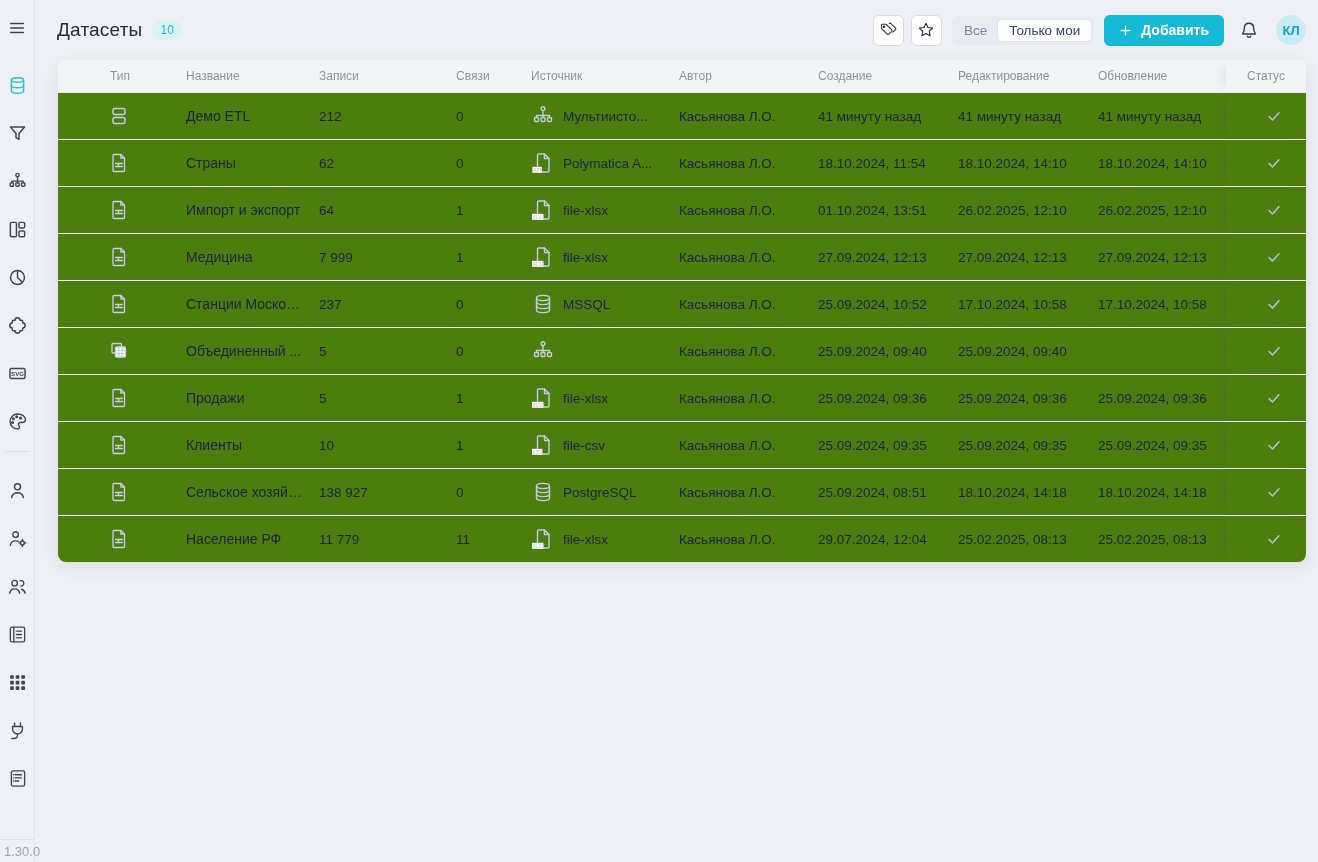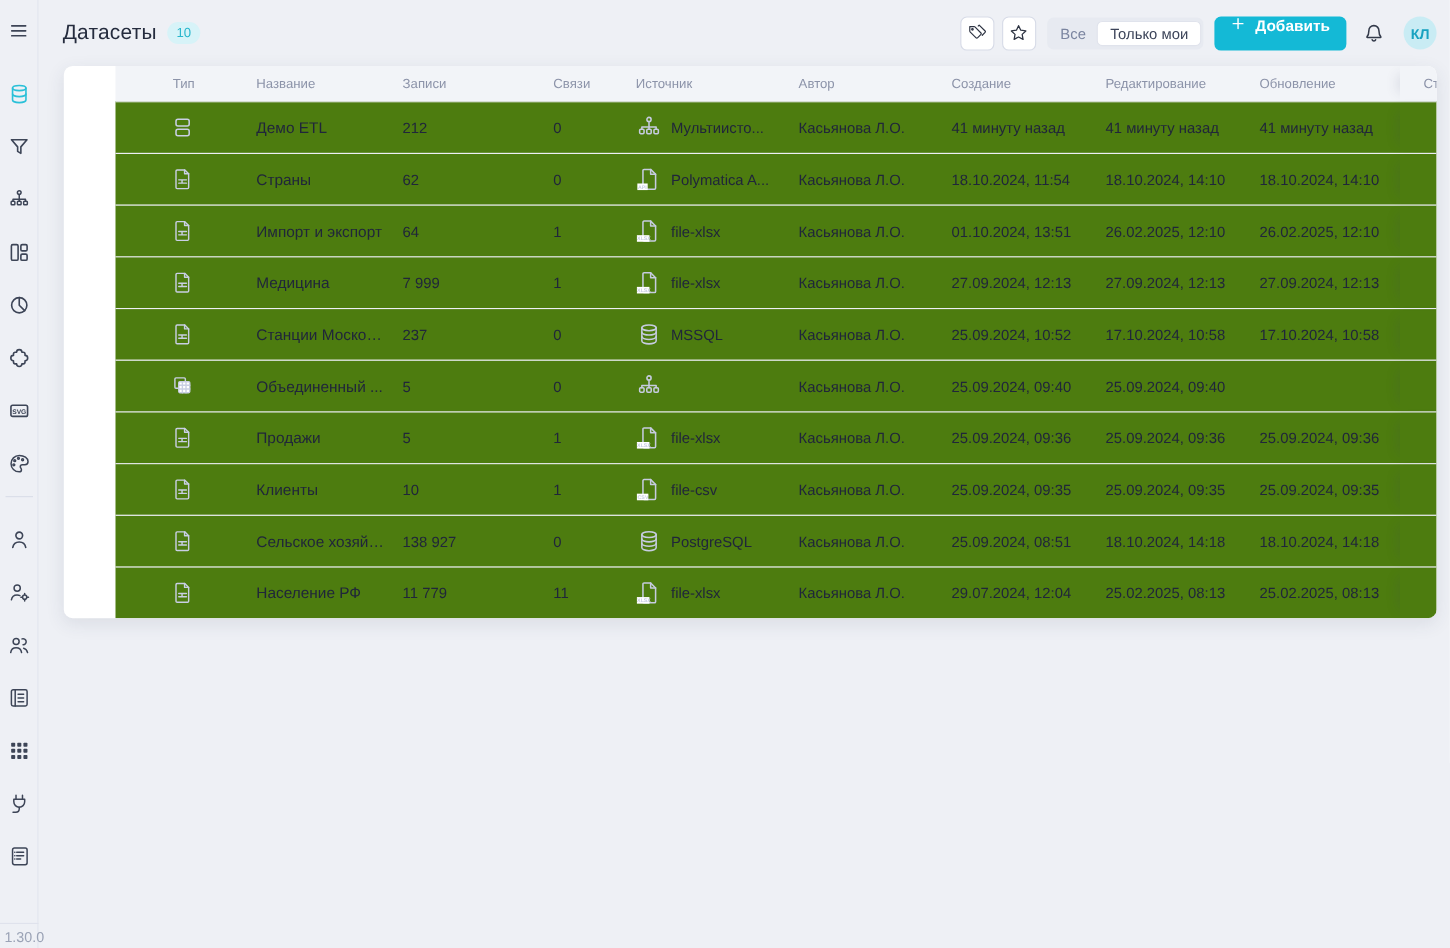--- a/index.html
+++ b/index.html
@@ -29,27 +29,27 @@
   .search-glyph { width:15px; height:15px; color:#9aa2b8; flex:none; }
   .search-box input { border:none; outline:none; flex:1; margin-left:7px; font-size:14px; font-family:"Liberation Sans", sans-serif; color:#333a4c; background:transparent; }
   .search-box input::placeholder { color:#a7aec0; }
   .icon-btn { width:31px; height:31px; background:#fff; border:1px solid #d7dbe7; border-radius:6px; display:flex; align-items:center; justify-content:center; color:#2e3443; cursor:pointer; }
   .icon-btn .glyph18 { width:18px; height:18px; }
   .btn-tags { margin-left:8px; }
   .btn-fav { margin-left:7px; }
   .segmented { margin-left:10px; background:#e7eaf1; border-radius:6px; padding:2px; display:flex; align-items:center; height:29px; font-size:13.5px; }
   .seg-all { padding:3px 10px; color:#7b85a0; cursor:pointer; }
   .seg-mine { background:#fff; border:1px solid #e0e3ec; border-radius:5px; padding:3px 11px; color:#3c4459; cursor:pointer; }
-  .add-btn { margin-left:10px; height:31px; padding:0 15px; border:none; border-radius:6px; background:#14b9d6; color:#fff; font-size:14px; font-weight:700; display:flex; gap:9px; cursor:pointer; font-family:"Liberation Sans", sans-serif; }
+  .add-btn { margin-left:10px; height:31px; padding:0 15px; border:none; border-radius:6px; background:#14b9d6; color:#fff; font-size:14px; font-weight:700; display:flex; align-items:center; gap:9px; cursor:pointer; font-family:"Liberation Sans", sans-serif; }
   .plus-glyph { width:13px; height:13px; color:#fff; }
   .bell-btn { margin-left:15px; width:20px; height:21px; color:#333a4a; cursor:pointer; background:none; border:none; padding:0; }
   .avatar { margin-left:17px; width:30px; height:30px; border-radius:50%; background:#c9ecf4; color:#18a2c0; font-size:13px; font-weight:700; display:flex; align-items:center; justify-content:center; cursor:pointer; }
 
   
-  .table-card { margin-left:23px; width:1248px; background:#fff; border-radius:8px; overflow:hidden; box-shadow:0 5px 16px rgba(45,55,90,.10);padding-left:47px; }
+  .table-card { margin-left:23px; width:1248px; background:#fff; border-radius:8px; overflow:hidden; box-shadow:0 5px 16px rgba(45,55,90,.10); }
   .thead, .tr { display:grid; grid-template-columns:113px 133px 137px 75px 148px 139px 140px 140px 143px 80px; align-items:center; }
   .thead { height:32px; background:#f2f4f8; font-size:12px; color:#8c93a9; }
   .th { padding-left:15px; white-space:nowrap; overflow:hidden; }
   .th-type { padding-left:52px; }
   .th-status, .td-status { padding-left:0; display:flex; align-items:center; justify-content:center; height:100%; box-shadow:-10px 0 12px -8px rgba(55,65,100,.14); }
   .tr { height:47px; background:#4d7c0f; border-top:1px solid #edeff5; font-size:13.5px; color:#20263a; cursor:pointer; }
   .td { padding-left:15px; white-space:nowrap; overflow:hidden; text-overflow:ellipsis; }
   .td-type { padding-left:50px; }
   .td-name { font-size:14px; }
   .type-glyph { width:22px; height:22px; color:#c9cfe4; display:block; }

